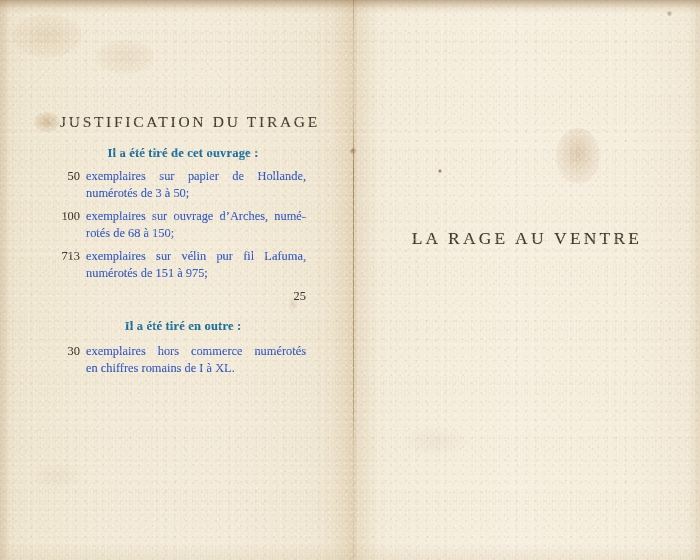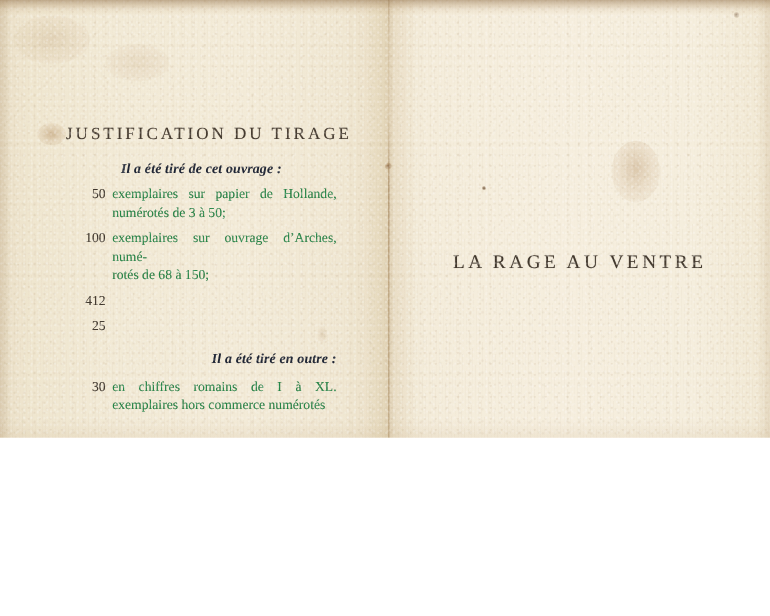--- a/index.html
+++ b/index.html
@@ -4,21 +4,21 @@
 <style>
   html, body {
     margin: 0;
     padding: 0;
     background: #ffffff;
   }
 
   #scan {
     position: relative;
     width: 700px;
-    height: 398px;
+    height: 560px;
     overflow: hidden;
     background-color: #f2e7d2;
     font-family: "Liberation Serif", "DejaVu Serif", serif;
     -webkit-font-smoothing: antialiased;
   }
 
   
   .leaf {
     position: absolute;
     top: 0;
@@ -178,65 +178,63 @@
     letter-spacing: 2.7px;
     color: #3a2f25;
     white-space: nowrap;
     text-shadow: 0 0 0.7px rgba(58,47,37,0.40);
   }
 
   .lead {
     position: absolute;
     width: 246px;
     text-align: center;
-    font-style: italic;
     font-weight: bold;
     font-size: 12.6px;
     letter-spacing: 0.15px;
-    color: #0f172a;
+    color: #0369a1;
     text-shadow: 0 0 0.6px rgba(51,42,33,0.35);
   }
   .lead-1 { left: 60px; top: 146px; }
-  .lead-2 { left: 60px; top: 319px; text-align: right; }
+  .lead-2 { left: 60px; top: 319px; }
 
   .list {
     position: absolute;
     left: 54px;
     top: 168px;
     width: 252px;
   }
   .list-2 {
     position: absolute;
     left: 54px;
     top: 343px;
     width: 252px;
   }
 
   .entry {
     display: flex;
     align-items: flex-start;
     margin-bottom: 6px;
   }
-  .entry:last-child { margin-bottom: 0; }
+  .entry:last-child { margin-bottom: 0; justify-content: flex-end; }
 
   .entry-num {
     flex: 0 0 26px;
     text-align: right;
     font-size: 12.4px;
     line-height: 17px;
     color: #332a21;
     text-shadow: 0 0 0.6px rgba(51,42,33,0.35);
-    margin-left: 16px;
   }
   .entry-text {
     flex: 1 1 auto;
     margin-left: 6px;
     font-size: 12.4px;
     line-height: 17px;
-    color: #15803d;
+    color: #1d4ed8;
     text-align: justify;
     text-shadow: 0 0 0.6px rgba(51,42,33,0.35);
     hyphens: none;
   }
   .entry-text > span { display: block; }
   .entry-text > span:not(:last-child) {
     text-align: justify;
     text-align-last: justify;
   }
 
@@ -307,37 +305,41 @@
 
       <div class="entry">
         <div class="entry-num">100</div>
         <div class="entry-text">
           <span>exemplaires sur ouvrage d’Arches, numé-</span>
           <span>rotés de 68 à 150;</span>
         </div>
       </div>
 
       <div class="entry">
-        <div class="entry-num">412</div>
+        <div class="entry-num">713</div>
+        <div class="entry-text">
+          <span>exemplaires sur vélin pur fil Lafuma,</span>
+          <span>numérotés de 151 à 975;</span>
+        </div>
       </div>
 
       <div class="entry">
         <div class="entry-num">25</div>
       </div>
 
     </div>
 
     <div class="lead lead-2">Il a été tiré en outre :</div>
 
     <div class="list-2">
       <div class="entry">
         <div class="entry-num">30</div>
         <div class="entry-text">
+          <span>exemplaires hors commerce numérotés</span>
           <span>en chiffres romains de I à XL.</span>
-          <span>exemplaires hors commerce numérotés</span>
         </div>
       </div>
     </div>
 
   </div>
 
   <div class="page-right">
     <div class="book-title">LA RAGE AU VENTRE</div>
   </div>
 

